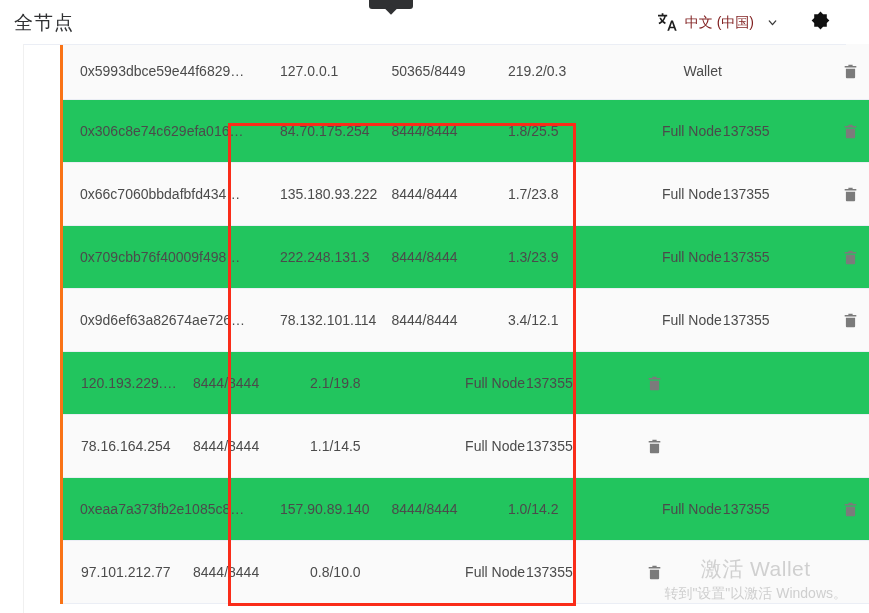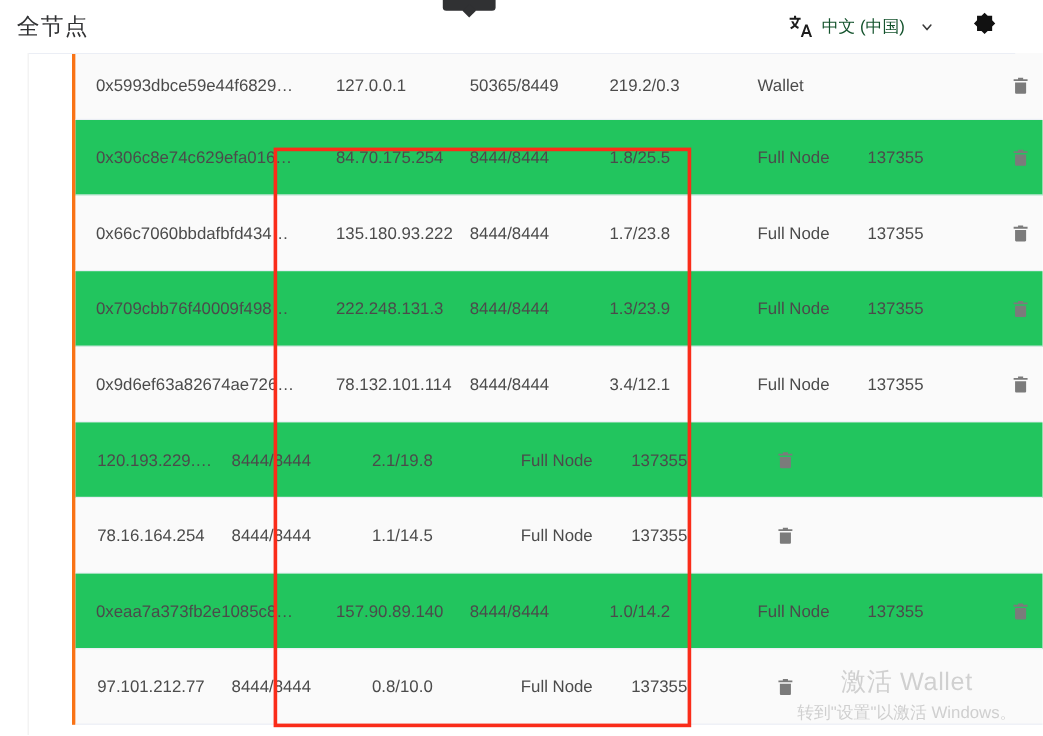--- a/index.html
+++ b/index.html
@@ -63,21 +63,21 @@
     width: 22px;
     height: 22px;
     display: inline-flex;
     align-items: center;
     justify-content: center;
     color: #1d1d1d;
   }
 
   .lang-label {
     font-size: 14px;
-    color: #14532d;
+    color: #7f1d1d;
     white-space: nowrap;
     line-height: 1;
   }
 
   .chevron-down {
     width: 14px;
     height: 14px;
     display: inline-flex;
     align-items: center;
     justify-content: center;
@@ -177,21 +177,21 @@
     white-space: nowrap;
     overflow: hidden;
     text-overflow: ellipsis;
     line-height: 1.2;
   }
 
   .c-nodeid  { width: 200px; padding-left: 17px; }
   .c-ip      { width: 121px; padding-left: 18px; }
   .c-ports   { width: 113px; padding-left: 9px; }
   .c-traffic { width: 122px; padding-left: 13px; }
-  .c-type    { width: 106px; padding-left: 15px; }
+  .c-type    { width: 106px; padding-left: 15px; text-align: right; }
   .c-height  { width: 98px;  padding-left: 1px; }
   .c-action  { width: 62px;  display: flex; align-items: center; justify-content: center; }
 
   .trash-icon {
     width: 18px;
     height: 20px;
     display: inline-flex;
     align-items: center;
     justify-content: center;
     color: #7b7b7b;

